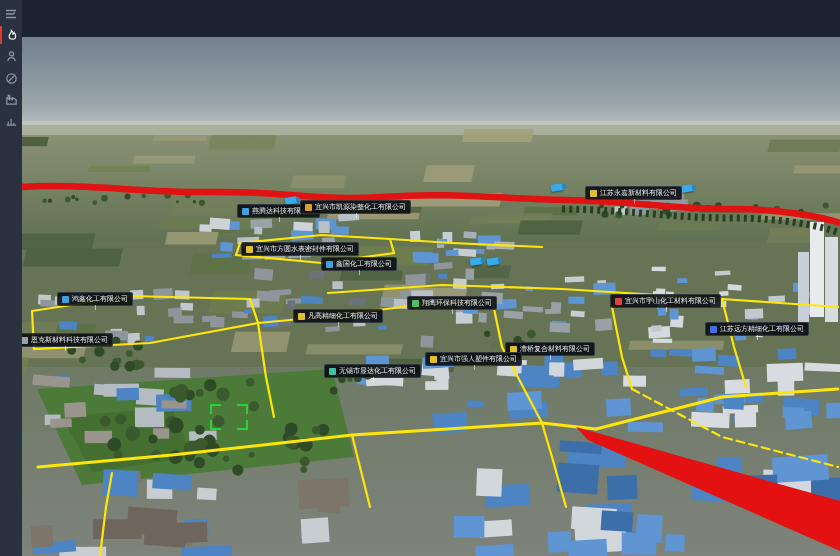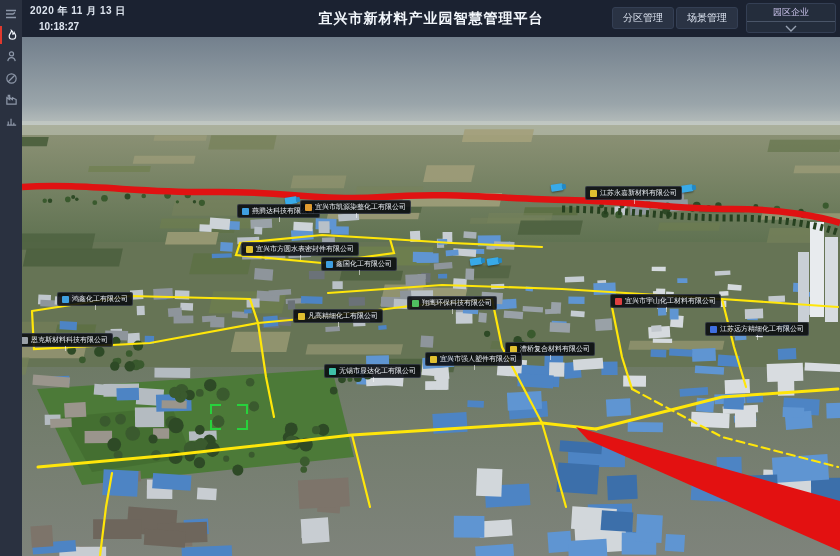--- a/index.html
+++ b/index.html
@@ -92,35 +92,20 @@
           <path d="M3.5 5V2.5h1.5V5"></path>
         </svg>
     </div>
     <div class="sicon" style="top:110px">
       <svg width="13" height="13" viewBox="0 0 14 14">
           <path d="M2 12h10M3.5 12V8M6.5 12V5M9.5 12V9.5"></path>
         </svg>
     </div>
   </div>
 
-  <div id="topbar">
-    <div id="datetime">
-      <div id="date">2020 年 11 月 13 日</div>
-      <div id="time">10:18:27</div>
-    </div>
-    <div id="apptitle">宜兴市新材料产业园智慧管理平台</div>
-    <div class="hbtn" id="btn-zone">分区管理</div>
-    <div class="hbtn" id="btn-scene">场景管理</div>
-    <div id="dropdown">
-      <span class="lab">园区企业</span>
-      <svg width="12" height="7" viewBox="0 0 12 7">
-          <polyline points="1,1 6,6 11,1" fill="none" stroke="#98a2b3" stroke-width="1.4"></polyline>
-        </svg>
-    </div>
-  </div>
 
   <div id="map">
     <svg id="scene" width="818" height="519" viewBox="0 0 818 519">
       <defs>
         <linearGradient id="sky" x1="0" y1="0" x2="0" y2="1">
           <stop offset="0" stop-color="#73808d"></stop>
             <stop offset=".7" stop-color="#9aa5aa"></stop>
             <stop offset="1" stop-color="#c2c8c3"></stop>
         </linearGradient>
         <linearGradient id="far" x1="0" y1="0" x2="0" y2="1">

